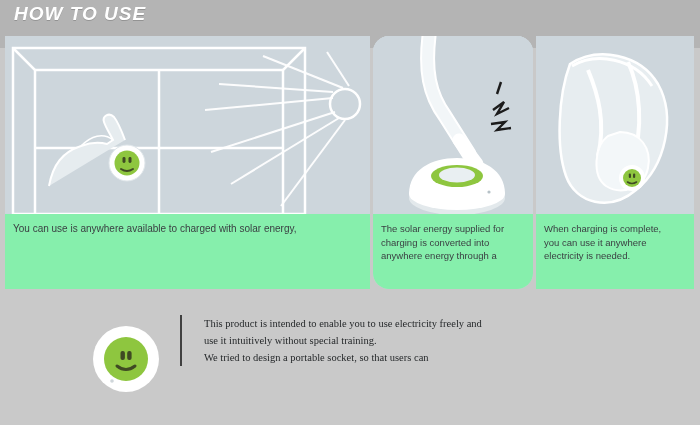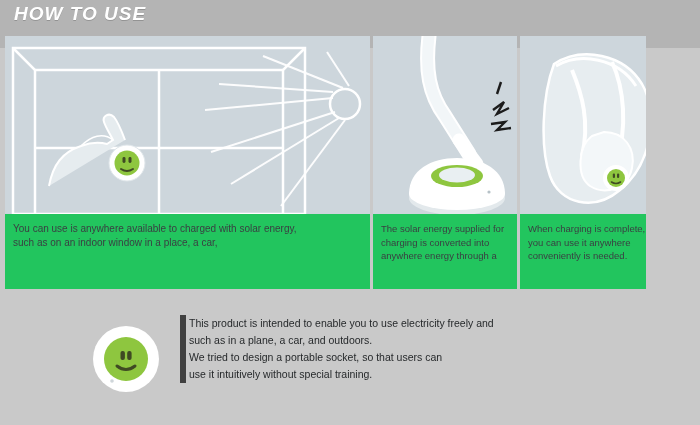--- a/index.html
+++ b/index.html
@@ -49,38 +49,38 @@
     height: 253px;
     display: flex;
     gap: 3px;
   }
   .panel {
     position: relative;
     background: #cfd7dd;
     overflow: hidden;
   }
   .panel.p1 { width: 365px; }
-  .panel.p2 { width: 144px; }
-  .panel.p3 { width: 126px; }
+  .panel.p2 { width: 160px; border-radius: 16px; }
+  .panel.p3 { width: 158px; }
   .panel-art {
     position: absolute;
     left: 0;
     top: 0;
     right: 0;
     height: 178px;
     background: #cdd6dc;
     overflow: hidden;
   }
   .panel-caption {
     position: absolute;
     left: 0;
     right: 0;
     top: 178px;
     bottom: 0;
-    background: #22c55e;
+    background: #86efac;
     padding: 8px 20px 0 8px;
     box-sizing: border-box;
     font-size: 9.5px;
     line-height: 13.5px;
     color: #3a3f42;
   }
   .panel-caption .line { display: block; white-space: nowrap; }
   .panel.p1 .panel-caption { font-size: 10px; }
   
   .bottom {
@@ -88,25 +88,26 @@
     left: 5px;
     top: 295px;
     width: 690px;
     height: 125px;
     background: #c9c9c9;
   }
   .bottom-text {
     position: absolute;
     left: 175px;
     top: 20px;
-    border-left: 6px solid #404040;
-    padding-left: 3px;
+    border-left: 2px solid #404040;
+    padding-left: 22px;
     font-size: 10.5px;
     line-height: 17px;
     color: #26292b;
+    font-family: Liberation Serif, serif;
   }
   .bottom-text .line { display: block; white-space: nowrap; }
   .device-big {
     position: absolute;
     left: 85px;
     top: 28px;
     width: 72px;
     height: 72px;
   }
 </style>
@@ -160,21 +161,20 @@
             <ellipse cx="122" cy="127" rx="18" ry="18" fill="#ffffff" stroke="#dfe6ea" stroke-width="1"></ellipse>
             <ellipse cx="122" cy="127" rx="12.5" ry="12.5" fill="#8ec63f"></ellipse>
             <rect x="117.5" y="121" width="3" height="6" rx="1.4" fill="#3f4a23"></rect>
             <rect x="123.5" y="121" width="3" height="6" rx="1.4" fill="#3f4a23"></rect>
             <path d="M116 133 q6 4 12 0" stroke="#3f4a23" stroke-width="2" fill="none" stroke-linecap="round"></path>
           </g>
         </svg>
       </div>
       <div class="panel-caption">
         <span class="line">You can use is anywhere available to charged with solar energy,</span>
-        <span class="line">such as on an indoor window in a place, a car,</span>
       </div>
     </div>
 
     <div class="panel p2">
       <div class="panel-art">
         <svg width="160" height="178" viewBox="0 0 160 178">
           <rect x="0" y="0" width="160" height="178" fill="#cdd6dc"></rect>
 
           <g>
             <path d="M56 0 C52 34 56 58 72 80 L96 118" fill="none" stroke="#ffffff" stroke-width="15" stroke-linecap="round"></path>
@@ -227,37 +227,36 @@
             <circle cx="96" cy="142" r="9" fill="#8ec63f"></circle>
             <rect x="92.8" y="137.5" width="2.2" height="4.4" rx="1" fill="#3f4a23"></rect>
             <rect x="97" y="137.5" width="2.2" height="4.4" rx="1" fill="#3f4a23"></rect>
             <path d="M91.5 146 q4.5 3 9 0" stroke="#3f4a23" stroke-width="1.6" fill="none" stroke-linecap="round"></path>
           </g>
         </svg>
       </div>
       <div class="panel-caption">
         <span class="line">When charging is complete,</span>
         <span class="line">you can use it anywhere</span>
-        <span class="line">conveniently is needed.</span>
+        <span class="line">electricity is needed.</span>
       </div>
     </div>
   </div>
 
   <div class="bottom">
     <div class="device-big">
       <svg width="72" height="72" viewBox="0 0 72 72">
         <circle cx="36" cy="36" r="33" fill="#ffffff"></circle>
         <circle cx="36" cy="36" r="22" fill="#8ec63f"></circle>
         <rect x="30.5" y="28" width="4.4" height="9" rx="2" fill="#3f4a23"></rect>
         <rect x="37.2" y="28" width="4.4" height="9" rx="2" fill="#3f4a23"></rect>
         <path d="M27 43 q9 7 18 0" stroke="#3f4a23" stroke-width="3" fill="none" stroke-linecap="round"></path>
         <circle cx="22" cy="58" r="1.8" fill="#cfd6da"></circle>
       </svg>
     </div>
     <div class="bottom-text">
       <span class="line">This product is intended to enable you to use electricity freely and</span>
-      <span class="line">such as in a plane, a car, and outdoors.</span>
+      <span class="line">use it intuitively without special training.</span>
       <span class="line">We tried to design a portable socket, so that users can</span>
-      <span class="line">use it intuitively without special training.</span>
     </div>
   </div>
 
 </div>
 
 </body></html>

